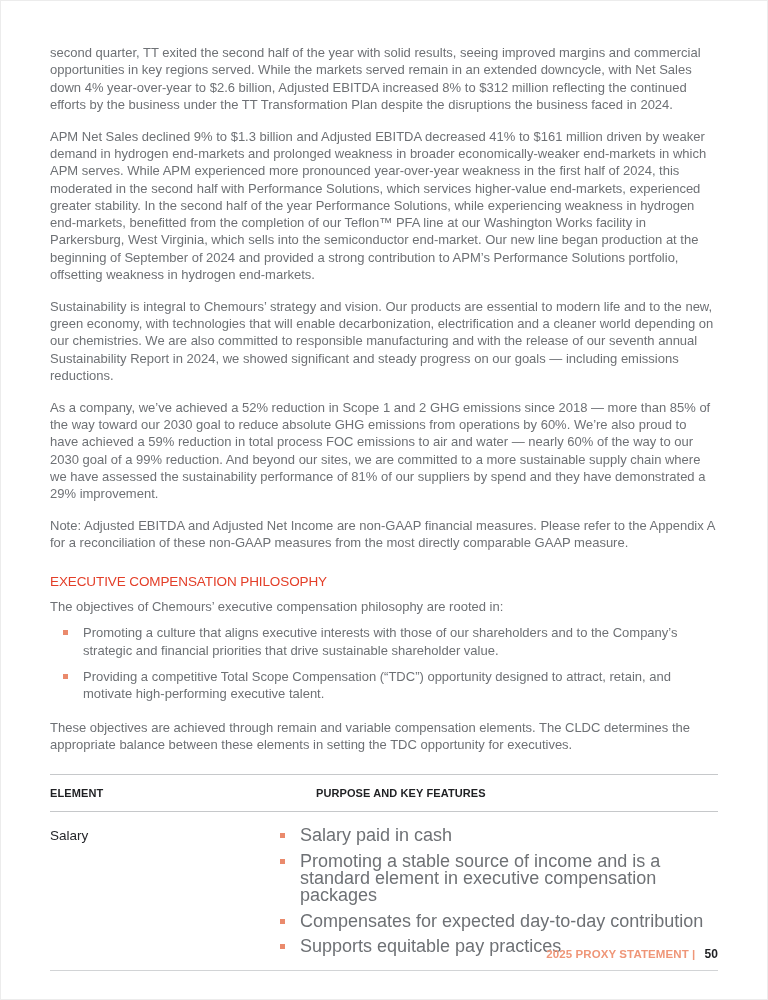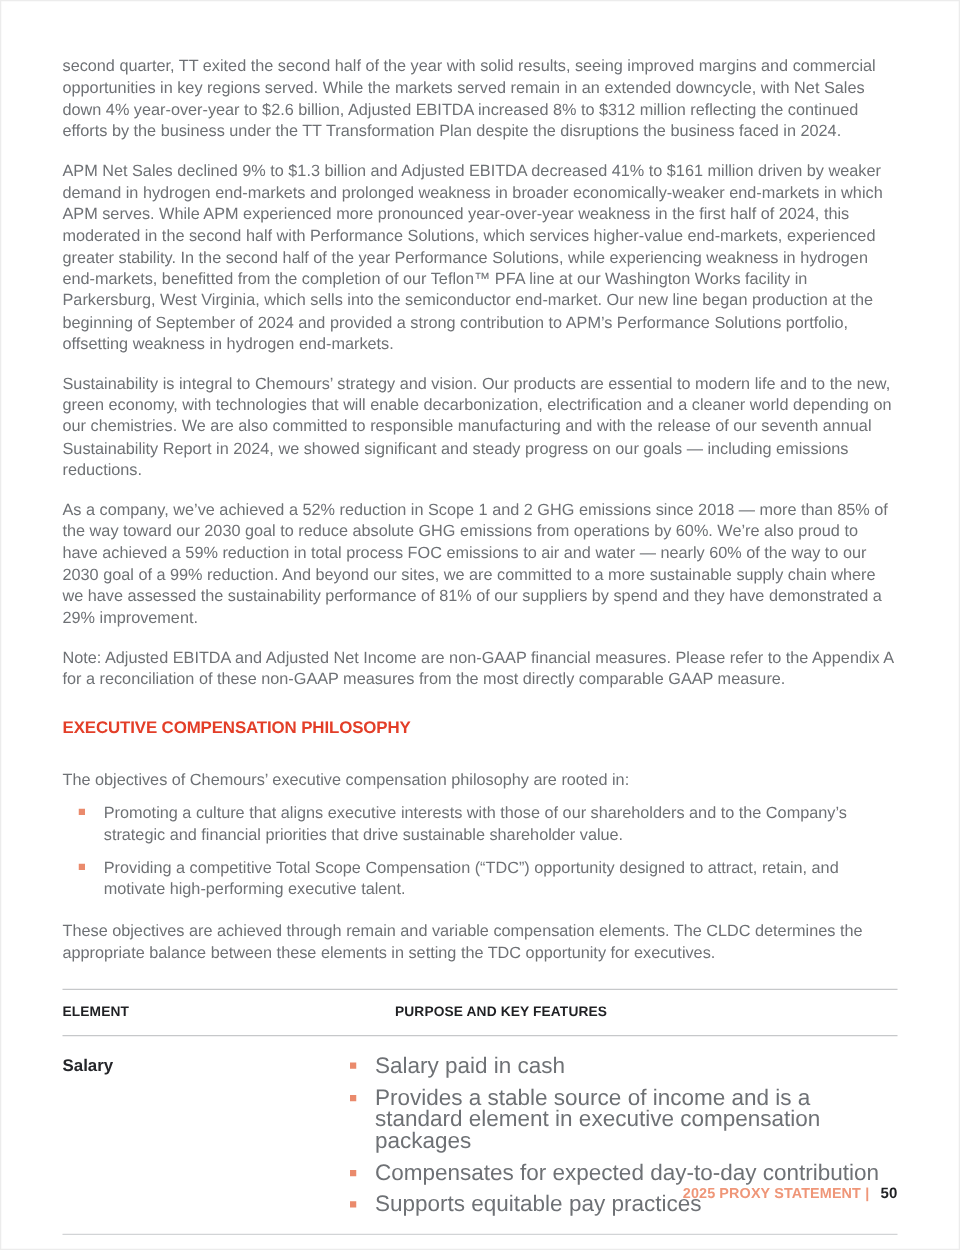--- a/index.html
+++ b/index.html
@@ -15,24 +15,24 @@
     width: 768px; height: 1000px;
     padding: 44px 50px 0 50px;
     box-shadow: inset 0 0 0 1px #ececec;
     position: relative;
   }
   .body-text { font-size: 13px; line-height: 17.3px; color: #6e7175; }
   p.para { margin: 0 0 14.5px 0; }
   .section-heading {
     color: #e33e28;
     font-size: 13.5px;
-    font-weight: 700;
+    font-weight: 400;
     font-stretch: condensed;
     letter-spacing: -0.1px;
-    margin: 21px 0 25px 0;
+    margin: 21px 0 8px 0;
   }
   .intro { margin: 0 0 9px 0; }
   ul.bullets { list-style: none; margin: 0 0 14px 0; }
   ul.bullets li {
     position: relative;
     padding-left: 33px;
     margin-bottom: 9px;
   }
   ul.bullets li::before {
     content: "";
@@ -58,21 +58,21 @@
     font-size: 11px;
     font-weight: 700;
     font-stretch: condensed;
     color: #1f2023;
     letter-spacing: 0.1px;
   }
   .t-body {
     border-bottom: 1px solid #d2d4d6;
     padding: 15px 0 13px 0;
   }
-  .element-name { font-size: 13.5px; color: #25262a; font-weight: bold; }
+  .element-name { font-size: 13.5px; color: #25262a; }
   ul.feature-bullets { list-style: none; margin: 0; }
   ul.feature-bullets li {
     position: relative;
     padding-left: 20px;
     margin-bottom: 8px;
     font-size: 18px;
     line-height: 17.3px;
     color: #6e7175;
   }
   ul.feature-bullets li:last-child { margin-bottom: 2px; }
@@ -121,21 +121,21 @@
     <div class="comp-table">
       <div class="t-row t-head">
         <div class="th">ELEMENT</div>
         <div class="th">PURPOSE AND KEY FEATURES</div>
       </div>
       <div class="t-row t-body">
         <div class="element-name">Salary</div>
         <div>
           <ul class="feature-bullets">
             <li>Salary paid in cash</li>
-            <li>Provides a stable source of income and is a standard element in executive compensation packages</li>
+            <li>Promoting a stable source of income and is a standard element in executive compensation packages</li>
             <li>Compensates for expected day-to-day contribution</li>
             <li>Supports equitable pay practices</li>
           </ul>
         </div>
       </div>
     </div>
   </div>
 
   <div class="footer">
     <span class="footer-label">2025 PROXY STATEMENT |</span><span class="footer-page">50</span>

